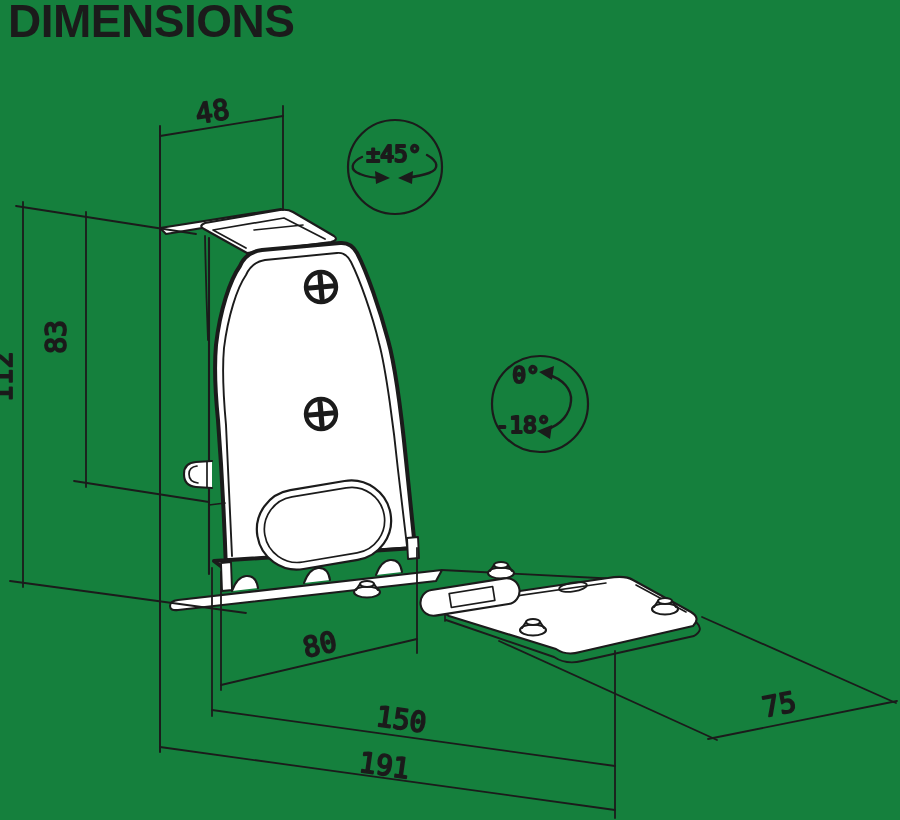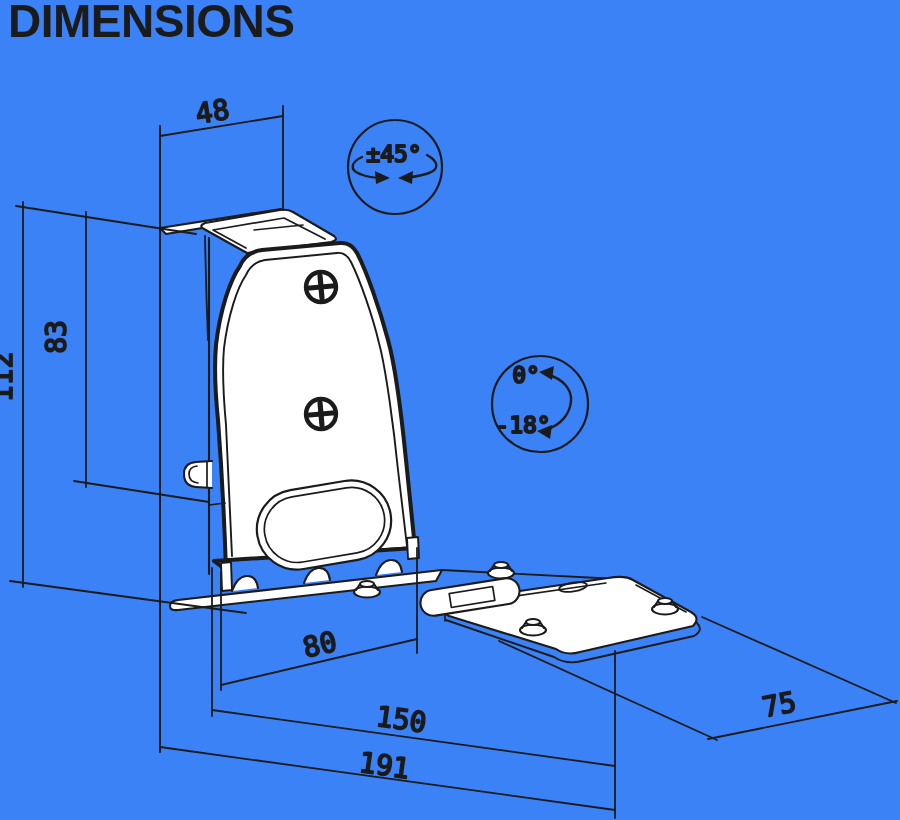--- a/index.html
+++ b/index.html
@@ -1,19 +1,19 @@
 <!DOCTYPE html>
 <html><head>
 <meta charset="utf-8">
 <style>
   html,body{margin:0;padding:0;background:#fff;}
   .page{
     position:relative;
     width:900px;height:820px;
-    background:#3b82f6;
+    background:#15803d;
     overflow:hidden;
     font-family:"Liberation Sans", sans-serif;
   }
   .page-title{
     position:absolute;left:8px;top:-6px;
     font-size:46px;font-weight:800;letter-spacing:-0.5px;
     color:#1b1b1b;margin:0;
     font-family:"Liberation Sans", sans-serif;
   }
   svg{position:absolute;left:0;top:0;}

